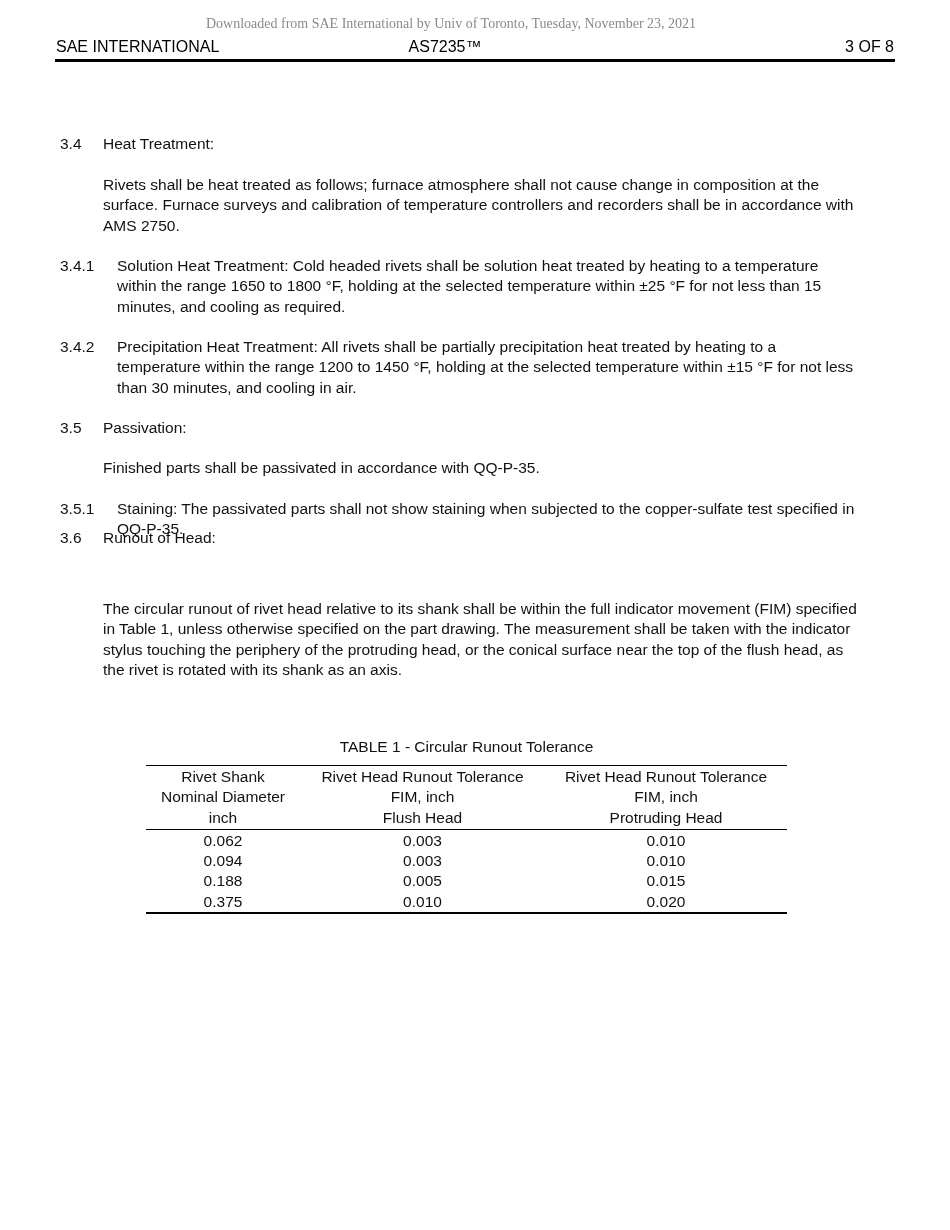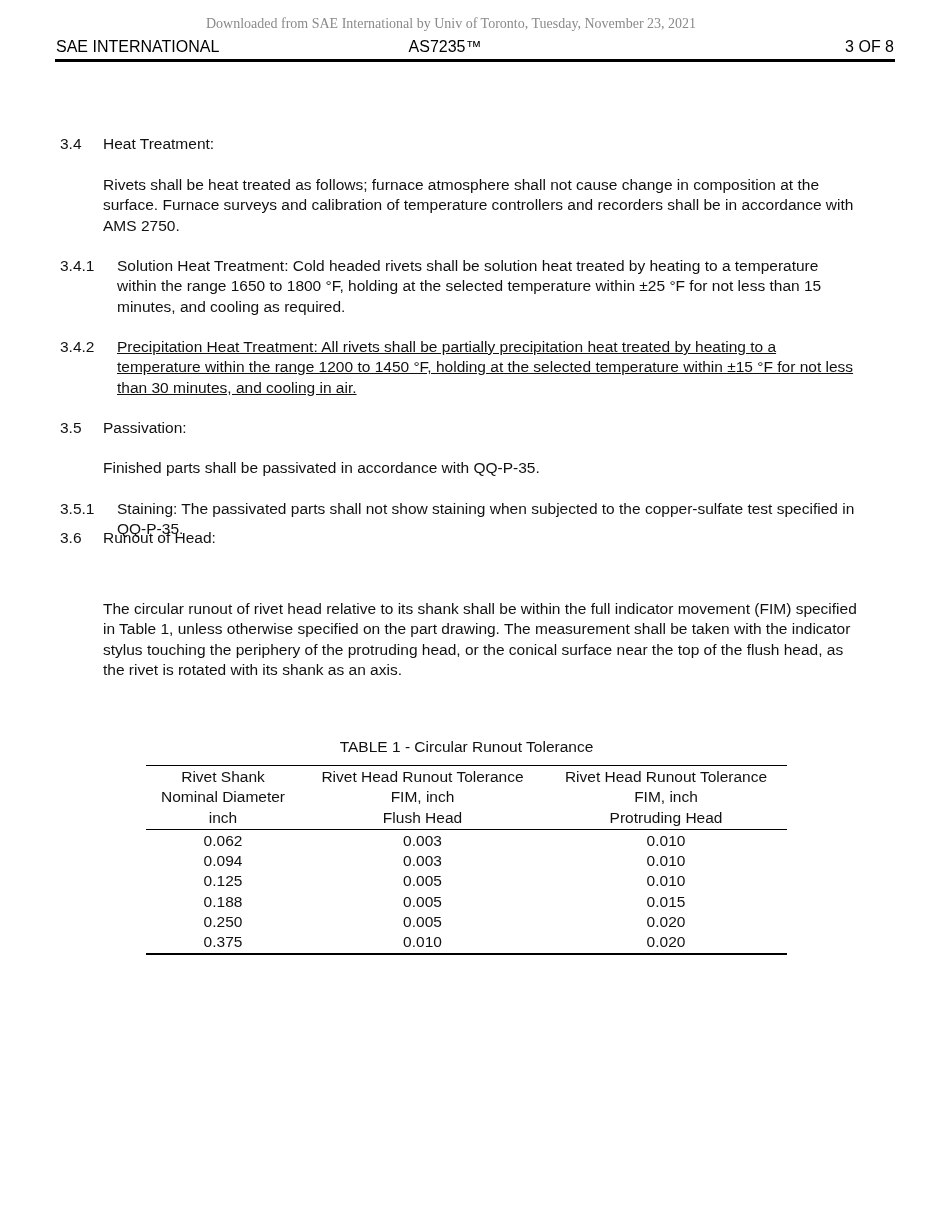--- a/index.html
+++ b/index.html
@@ -132,21 +132,21 @@
 <div class="section sec-head" style="top:134px;">
   <span class="num">3.4</span><span>Heat Treatment:</span>
 </div>
 <div class="para" style="top:175px;">Rivets shall be heat treated as follows; furnace atmosphere shall not cause change in composition at the surface.  Furnace surveys and calibration of temperature controllers and recorders shall be in accordance with AMS 2750.</div>
 
 <div class="sub" style="top:256px;">
   <span class="num">3.4.1</span>
   <span>Solution Heat Treatment:  Cold headed rivets shall be solution heat treated by heating to a temperature within the range 1650 to 1800 °F, holding at the selected temperature within ±25 °F for not less than 15 minutes, and cooling as required.</span>
 </div>
 
-<div class="sub" style="top:337px;text-decoration:underline;">
+<div class="sub" style="top:337px;">
   <span class="num">3.4.2</span>
   <span>Precipitation Heat Treatment:  All rivets shall be partially precipitation heat treated by heating to a temperature within the range 1200 to 1450 °F, holding at the selected temperature within ±15 °F for not less than 30 minutes, and cooling in air.</span>
 </div>
 
 <div class="section sec-head" style="top:418px;">
   <span class="num">3.5</span><span>Passivation:</span>
 </div>
 <div class="para" style="top:458px;">Finished parts shall be passivated in accordance with QQ-P-35.</div>
 
 <div class="sub" style="top:499px;">
@@ -185,33 +185,23 @@
       <td>0.062</td>
       <td>0.003</td>
       <td>0.010</td>
     </tr>
     <tr>
       <td>0.094</td>
       <td>0.003</td>
       <td>0.010</td>
     </tr>
     <tr>
-      <td>0.125</td>
-      <td>0.005</td>
-      <td>0.010</td>
-    </tr>
-    <tr>
       <td>0.188</td>
       <td>0.005</td>
       <td>0.015</td>
     </tr>
     <tr>
-      <td>0.250</td>
-      <td>0.005</td>
-      <td>0.020</td>
-    </tr>
-    <tr>
       <td>0.375</td>
       <td>0.010</td>
       <td>0.020</td>
     </tr>
   </tbody>
 </table>
 
 </body></html>

